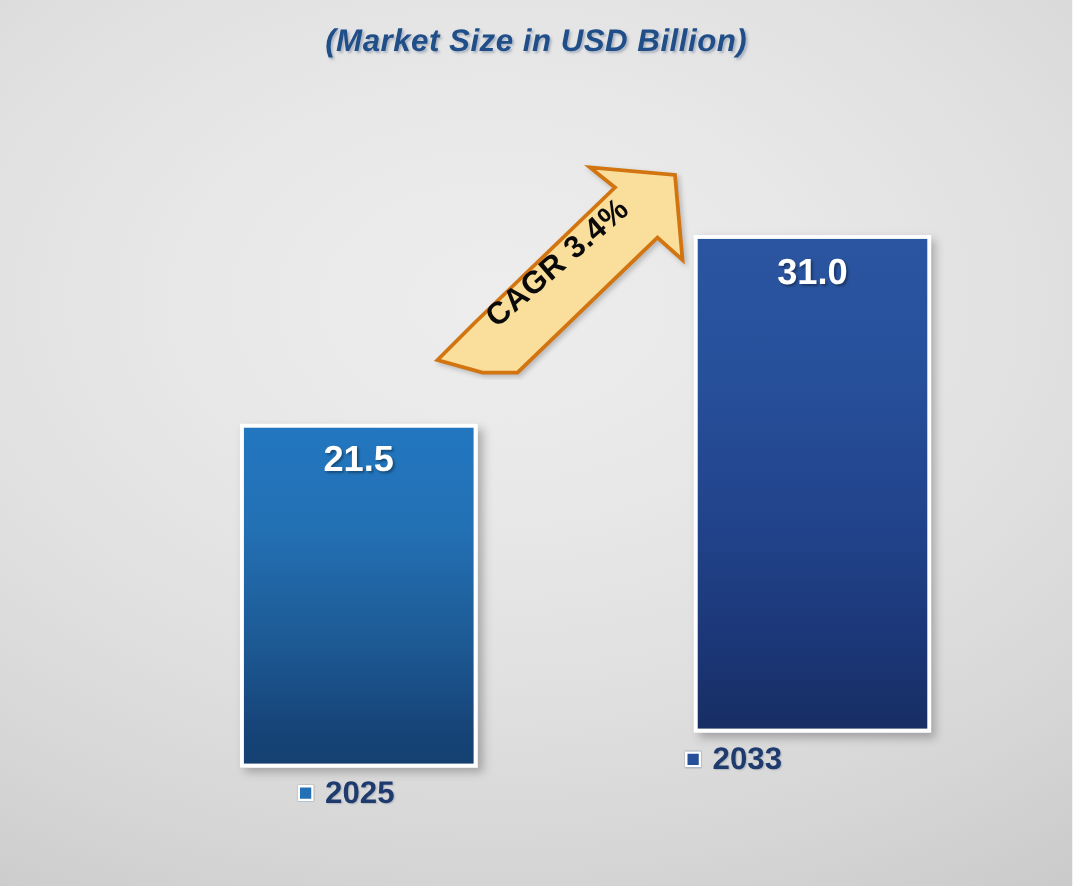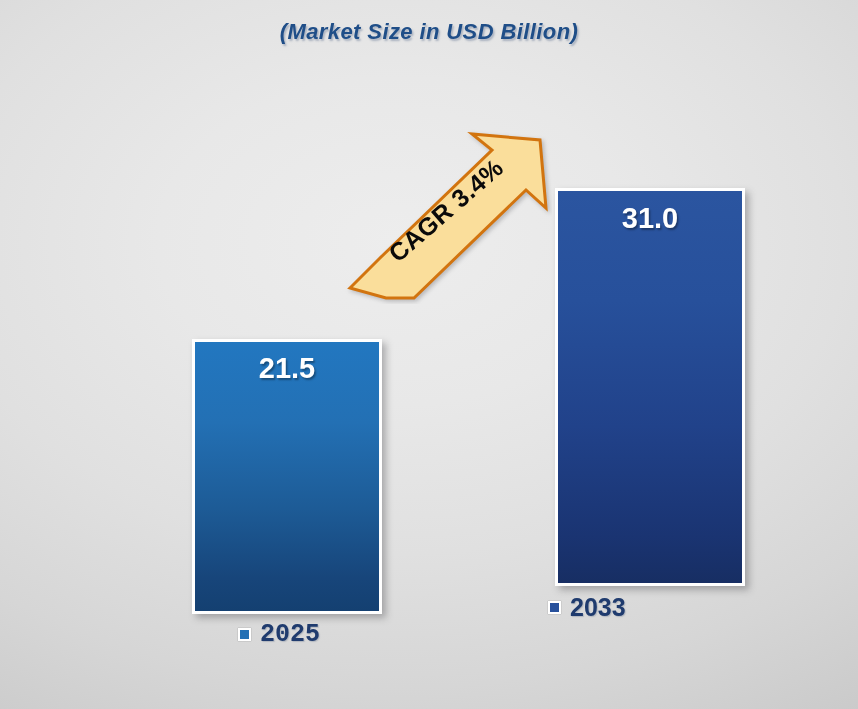--- a/index.html
+++ b/index.html
@@ -39,21 +39,21 @@
     color: #0b1426;
     line-height: 1.0;
     -webkit-text-stroke: 1.2px #2c4a75;
     text-shadow:
       2px 2px 0 rgba(120,135,160,0.55),
       3px 3px 4px rgba(90,105,130,0.45);
     white-space: nowrap;
   }
   #chart-subtitle {
     margin-top: 7px;
-    font-size: 22px;
+    font-size: 25px;
     font-weight: bold;
     font-style: italic;
     letter-spacing: 0.4px;
     color: #1f4e88;
     text-shadow: 1.5px 1.5px 2px rgba(120,135,160,0.55);
     white-space: nowrap;
   }
 
   
   .bar-wrap {
@@ -115,21 +115,21 @@
     letter-spacing: 0.5px;
   }
 
   
   .legend-item {
     position: absolute;
     display: flex;
     align-items: center;
     gap: 9px;
   }
-  #legend-2025 { left: 238px; top: 622px; font-family: Liberation Mono, monospace; }
+  #legend-2025 { left: 238px; top: 622px; }
   #legend-2033 { left: 548px; top: 595px; }
   .legend-swatch {
     width: 13px;
     height: 13px;
     box-sizing: border-box;
     border: 2px solid #ffffff;
     box-shadow: 0 0 1px rgba(0,0,0,0.4);
   }
   .legend-label {
     font-size: 25px;

